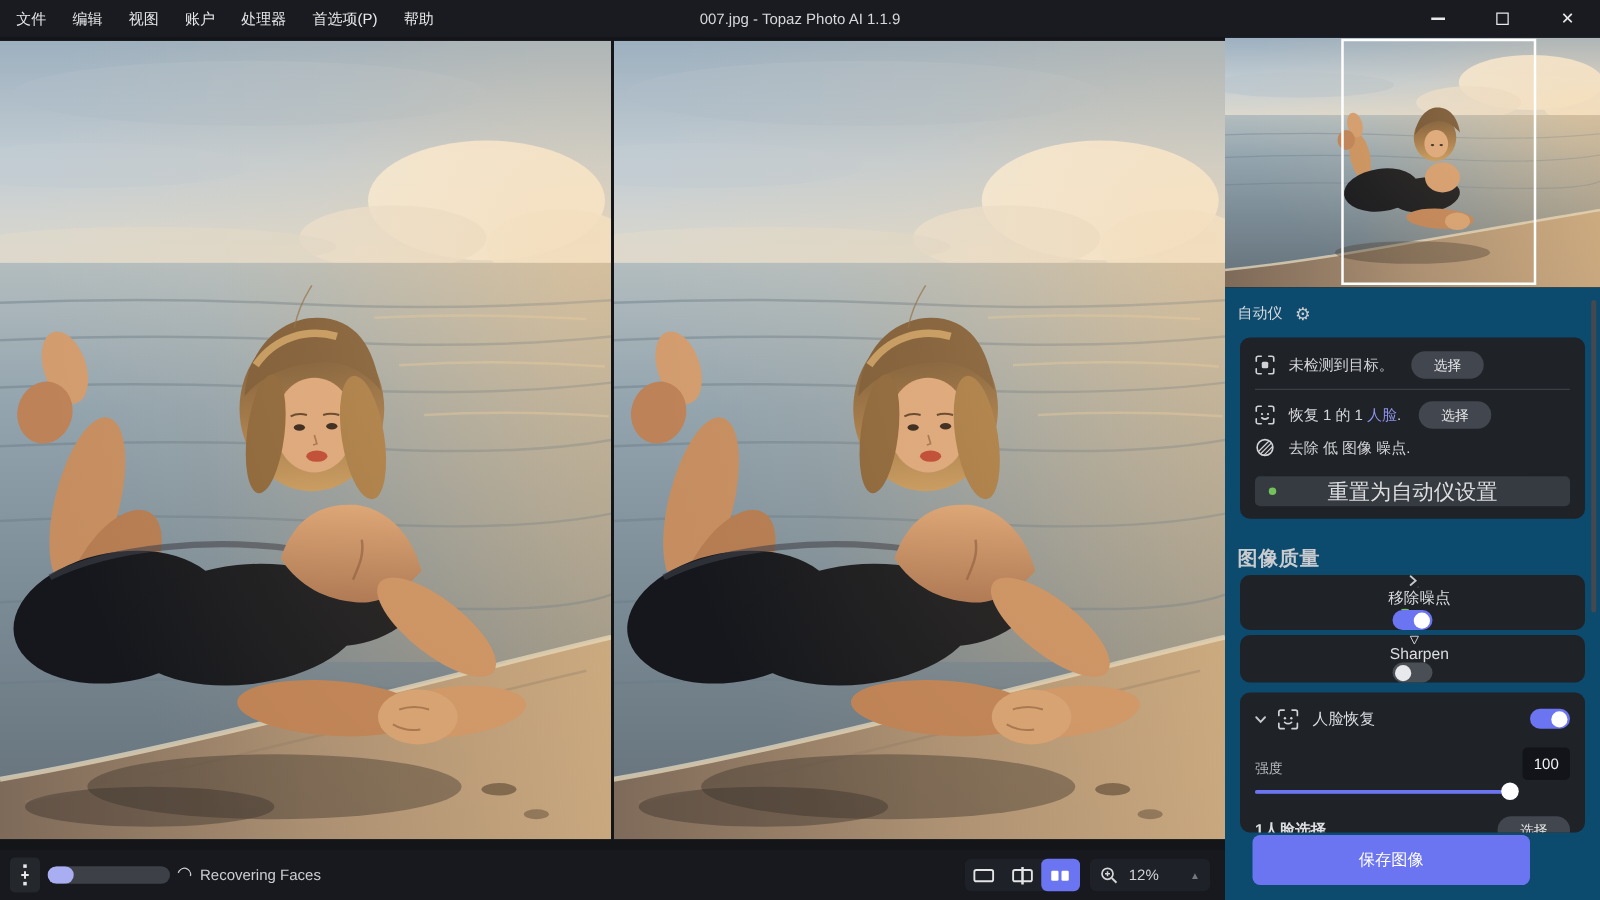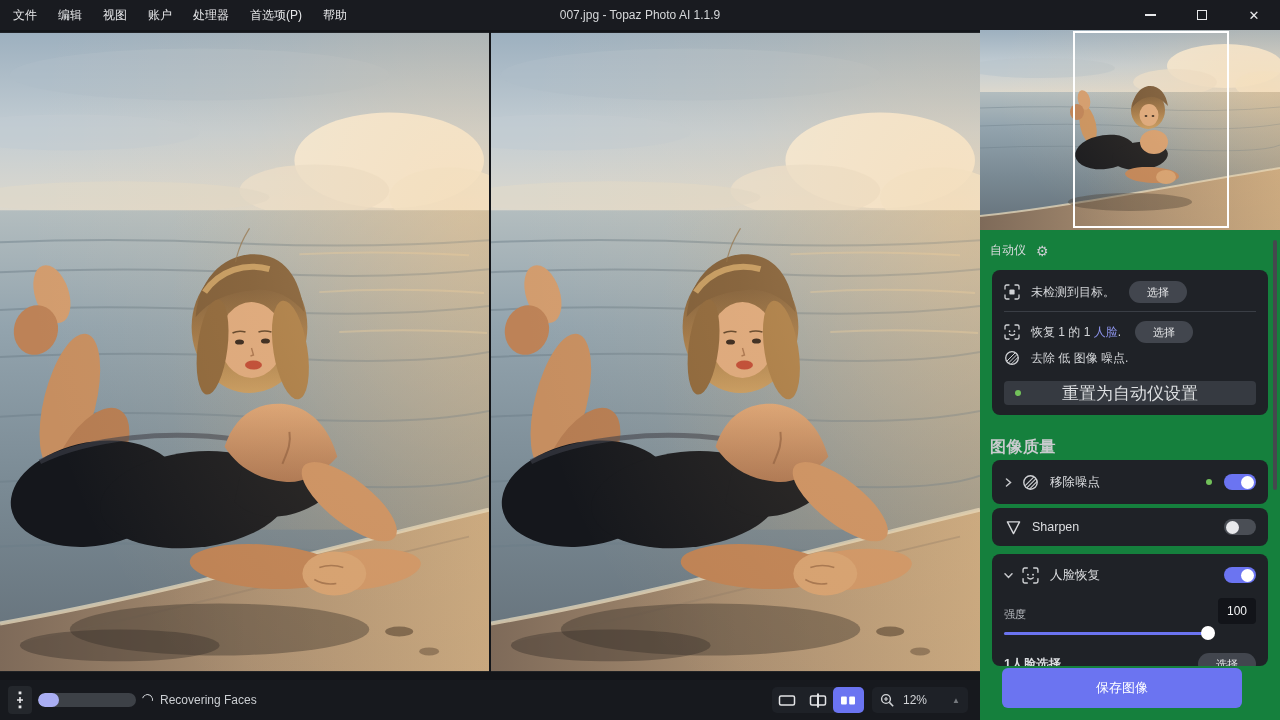--- a/index.html
+++ b/index.html
@@ -40,21 +40,21 @@
   .view-group { position:absolute; left:772px; top:7px; width:92px; height:26px; background:#1e2127;
     border-radius:5px; display:flex; }
   .vbtn { width:30.6px; height:26px; display:flex; align-items:center; justify-content:center; border-radius:5px; }
   .vbtn.active { background:#6b74f1; }
   .zoom-group { position:absolute; left:872px; top:7px; width:96px; height:26px; background:#1e2127;
     border-radius:5px; display:flex; align-items:center; padding:0 8px; }
   .zoom-label { font-size:12px; color:#d2d4d7; margin-left:8px; }
   .zoom-caret { margin-left:auto; font-size:8px; color:#75787d; }
 
   
-  .rightpanel { position:absolute; left:980px; top:30px; width:300px; height:690px; background:#15803d; }
+  .rightpanel { position:absolute; left:980px; top:30px; width:300px; height:690px; background:#0c4a6e; }
   .navigator { position:absolute; left:0; top:0; width:300px; height:200px; overflow:hidden; background:#0c0d10; }
   .navigator svg { display:block; width:300px; height:200px; }
   .nav-viewport { position:absolute; left:93px; top:1px; width:156px; height:197px;
     border:2px solid #ffffff; }
   .ap-header { position:absolute; left:10px; top:212px; display:flex; align-items:center; gap:10px; }
   .ap-header .label { font-size:12px; color:#d8dadd; }
   .gear { font-size:14px; color:#c9ccd0; line-height:1; }
 
   .ap-card { position:absolute; left:12px; top:240px; width:276px; background:#1f2227; border-radius:8px;
     padding:9px 12px 10px 12px; }
@@ -65,21 +65,21 @@
     font-size:11px; color:#e7e8ea; display:flex; align-items:center; }
   .ap-divider { height:1px; background:#3a3e45; margin:6px 0 7px 0; }
   .reset-btn { margin-top:10px; height:24px; background:#363a41; border-radius:4px; position:relative;
     display:flex; align-items:center; justify-content:center; }
   .reset-btn .dot { position:absolute; left:11px; width:6px; height:6px; border-radius:50%; background:#72c15a; }
   .reset-btn .lbl { font-size:17px; color:#dcdee0; }
 
   .quality-title { position:absolute; left:10px; top:407px; font-size:16px; font-weight:bold; color:#c9cbce;
     letter-spacing:.5px; }
   .frow { position:absolute; left:12px; width:276px; background:#1f2227; border-radius:8px;
-    display:flex; align-items:center; padding:0 12px; }
+    display:flex; align-items:center; padding:0 12px;flex-direction:column; }
   .frow .name { font-size:12.5px; color:#dcdee1; margin-left:11px; }
   .chev { width:9px; height:9px; flex:0 0 auto; }
   .spacer { flex:1; }
   .gdot { width:6px; height:6px; border-radius:50%; background:#72c15a; margin-right:12px; }
   .toggle { width:32px; height:16px; border-radius:8px; position:relative; flex:0 0 auto; }
   .toggle.on { background:#6b74f1; }
   .toggle.off { background:#4a4e55; }
   .toggle .knob { position:absolute; top:1.5px; width:13px; height:13px; border-radius:50%; background:#fff; }
   .toggle.on .knob { right:2px; }
   .toggle.off .knob { left:2px; background:#e8e9ec; }
@@ -94,21 +94,21 @@
   .value-box { width:38px; height:26px; background:#121419; border-radius:4px; color:#f2f3f4;
     font-size:12px; display:flex; align-items:center; justify-content:center; }
   .slider { position:relative; height:14px; margin-top:2px; margin-right:48px; }
   .slider .track { position:absolute; left:0; right:0; top:6px; height:3px; border-radius:2px; background:#3d4147; }
   .slider .fill { position:absolute; left:0; top:6px; height:3px; border-radius:2px; background:#6b74f1; }
   .slider .knob { position:absolute; top:0; width:14px; height:14px; border-radius:50%; background:#fff;
     margin-left:-7px; }
   .faces-row { display:flex; align-items:center; justify-content:space-between; margin-top:13px; }
   .faces-row .t { font-size:12.5px; font-weight:bold; color:#dcdee1; }
 
-  .save-btn { position:absolute; left:22px; top:638px; width:240px; height:40px; background:#6b74f1;
+  .save-btn { position:absolute; left:22px; top:638px; width:222px; height:40px; background:#6b74f1;
     border-radius:6px; display:flex; align-items:center; justify-content:center; }
   .save-btn span { font-size:13px; color:#ffffff; }
   .scrollbar { position:absolute; right:3px; top:210px; width:4px; height:250px; background:#45484e;
     border-radius:2px; }
 
   .icon-stroke { stroke:#d0d2d5; fill:none; stroke-width:1.3; stroke-linecap:round; stroke-linejoin:round; }
 </style>
 </head>
 <body>
 

